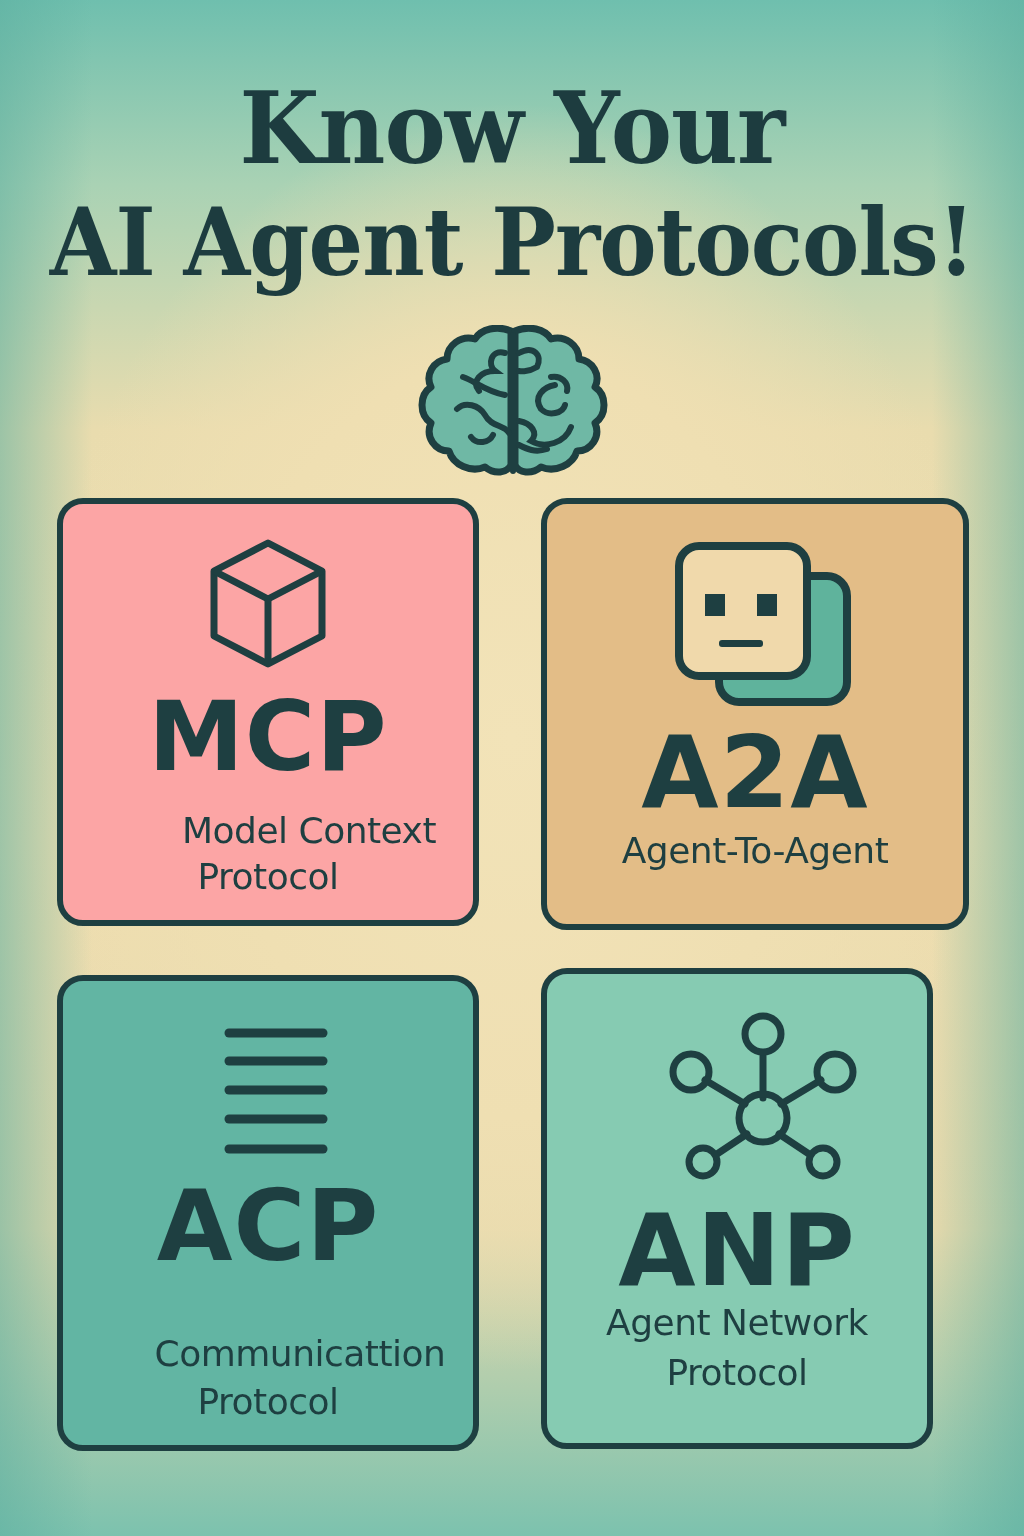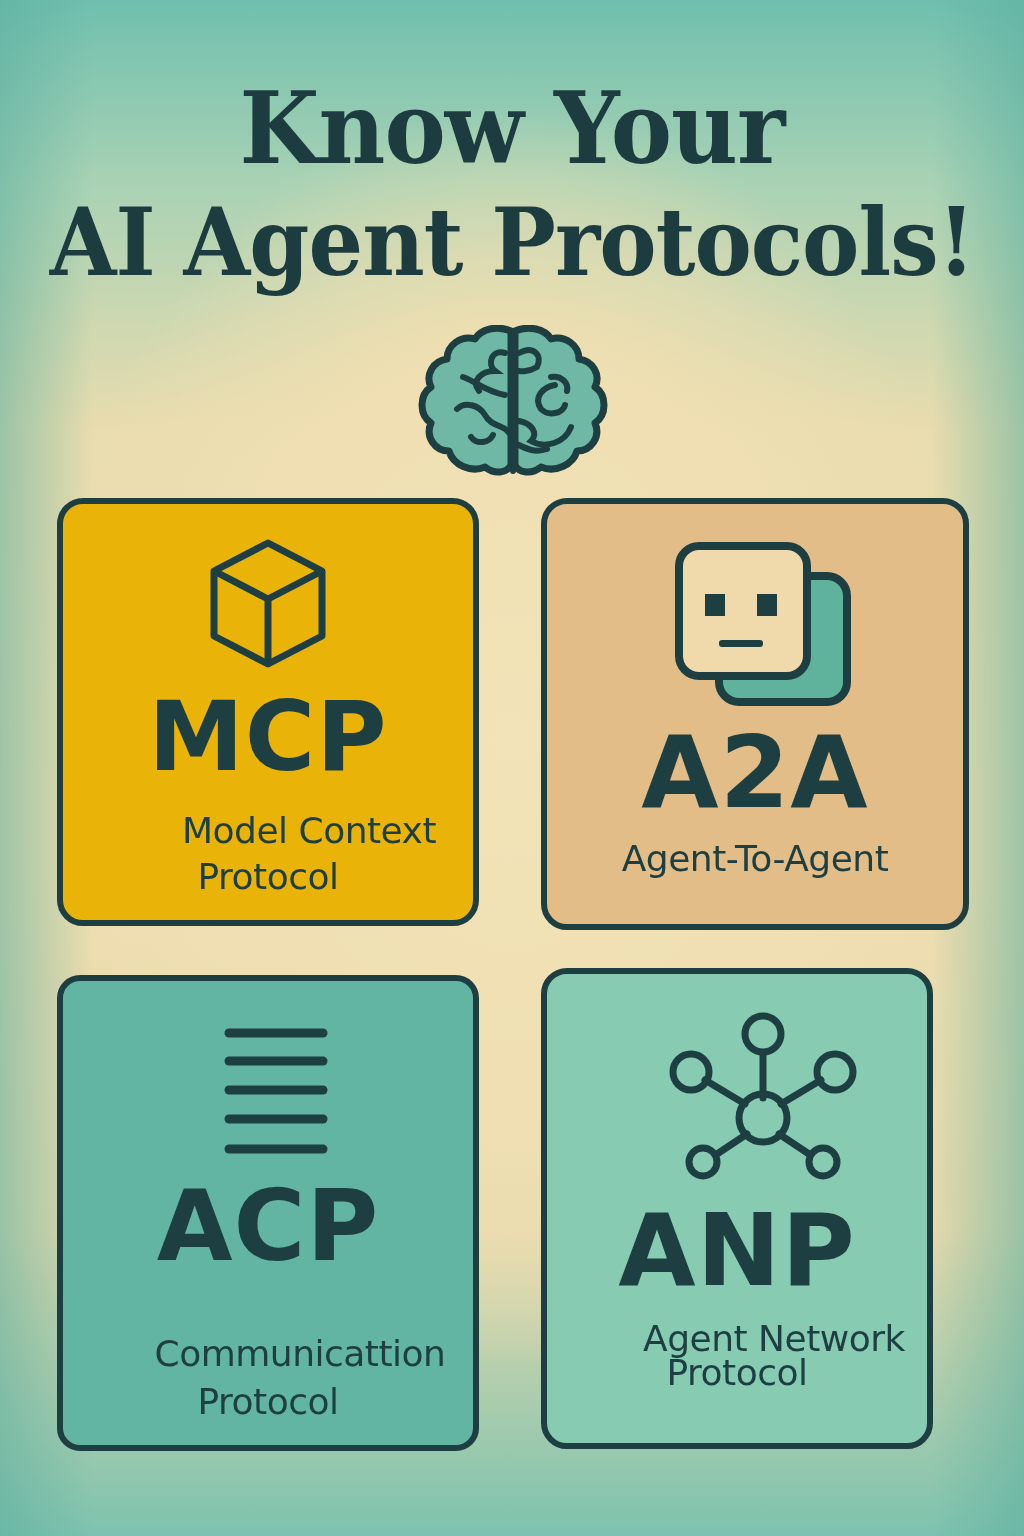--- a/index.html
+++ b/index.html
@@ -37,23 +37,23 @@
       font-family: "DejaVu Sans", sans-serif; font-weight: bold;
       color: #1e3f41; letter-spacing: 1px;
     }
     .card .desc {
       position: absolute; left: 0; width: 100%;
       font-family: "DejaVu Sans", sans-serif; color: #1e3f41;
       font-size: 36px; line-height: 46px; letter-spacing: -0.5px;
     }
     .card svg { position: absolute; }
 
-    #card-mcp { left: 57px; top: 498px; width: 422px; height: 428px; background: #eab308; }
+    #card-mcp { left: 57px; top: 498px; width: 422px; height: 428px; background: #fca5a5; }
     #card-a2a { left: 541px; top: 498px; width: 428px; height: 432px; background: #e3bd87; }
-    #card-acp { left: 57px; top: 975px; width: 422px; height: 476px; background: #62b5a3; border-radius: 23px; }
+    #card-acp { left: 57px; top: 975px; width: 422px; height: 476px; background: #62b5a3; }
     #card-anp { left: 541px; top: 968px; width: 392px; height: 481px; background: #86cbb2; }
   </style>
 </head>
 <body>
 
 <div class="vignette"></div>
 
 <div class="title l1">Know Your</div>
 <div class="title l2">AI Agent Protocols!</div>
 
@@ -89,21 +89,21 @@
 
 <div class="card" id="card-a2a">
   <svg style="left:126px;top:38px" width="182" height="166" viewBox="0 0 182 166">
     <rect x="46" y="34" width="128" height="126" rx="20" fill="#5fb39c" stroke="#1e3f41" stroke-width="8"></rect>
     <rect x="6" y="4" width="128" height="130" rx="20" fill="#f0d9ab" stroke="#1e3f41" stroke-width="8"></rect>
     <rect x="32" y="52" width="20" height="22" fill="#1e3f41"></rect>
     <rect x="84" y="52" width="20" height="22" fill="#1e3f41"></rect>
     <rect x="46" y="98" width="44" height="7" rx="3" fill="#1e3f41"></rect>
   </svg>
   <div class="abbr" style="top:214px;font-size:100px;line-height:110px;">A2A</div>
-  <div class="desc" style="top:332px;">Agent-To-Agent</div>
+  <div class="desc" style="top:324px;">Agent-To-Agent</div>
 </div>
 
 <div class="card" id="card-acp">
   <svg style="left:161px;top:44px" width="104" height="136" viewBox="0 0 104 136">
     <g stroke="#1e3f41" stroke-width="9" stroke-linecap="round">
       <line x1="5" y1="8" x2="99" y2="8"></line>
       <line x1="5" y1="36" x2="99" y2="36"></line>
       <line x1="5" y1="65" x2="99" y2="65"></line>
       <line x1="5" y1="94" x2="99" y2="94"></line>
       <line x1="5" y1="124" x2="99" y2="124"></line>
@@ -124,15 +124,15 @@
       <line x1="142" y1="142" x2="112" y2="122"></line>
       <circle cx="96" cy="22" r="18"></circle>
       <circle cx="24" cy="60" r="18"></circle>
       <circle cx="168" cy="60" r="18"></circle>
       <circle cx="96" cy="106" r="24"></circle>
       <circle cx="36" cy="150" r="14"></circle>
       <circle cx="156" cy="150" r="14"></circle>
     </g>
   </svg>
   <div class="abbr" style="top:222px;font-size:100px;line-height:110px;">ANP</div>
-  <div class="desc" style="top:342px;padding-left:37px;">Agent Network</div>
+  <div class="desc" style="top:326px;">Agent Network</div>
   <div class="desc" style="top:376px;">Protocol</div>
 </div>
 
 </body></html>

